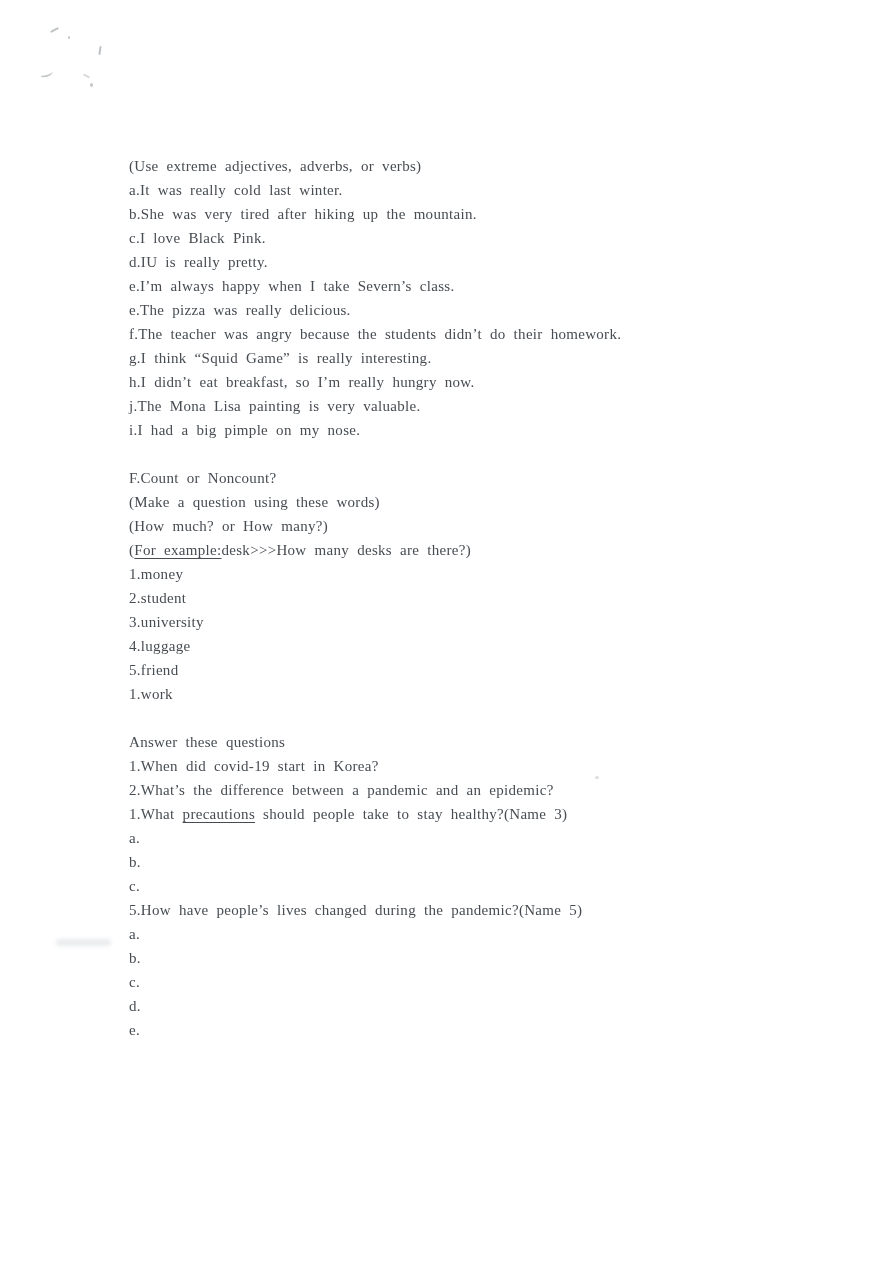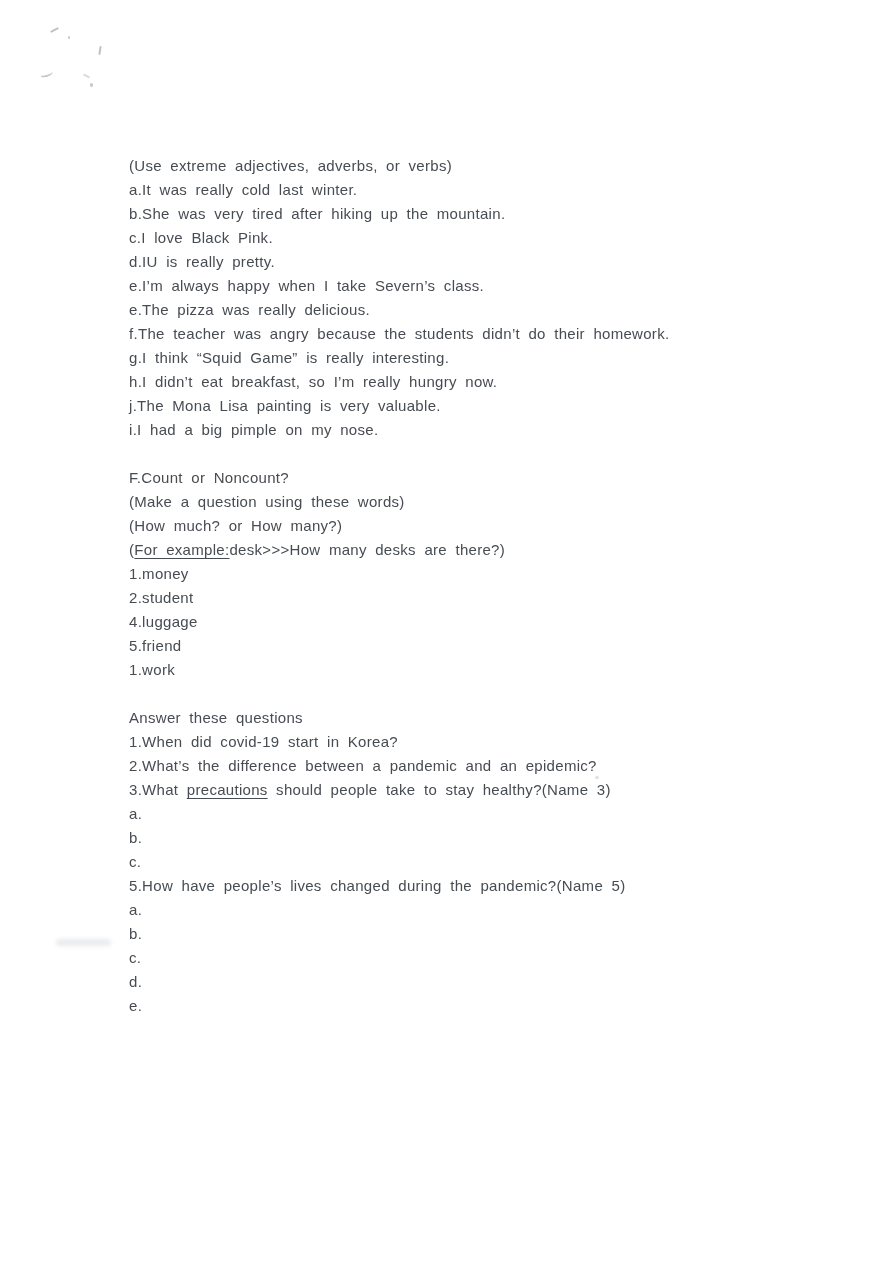--- a/index.html
+++ b/index.html
@@ -17,21 +17,21 @@
   .content {
     position:absolute;
     left:129px; top:154px;
     width:740px;
     color:#474c52;
     font-size:15px;
     line-height:24px;
     letter-spacing:0.3px;
     word-spacing:4px;
   }
-  p.line { margin:0; }
+  p.line { margin:0;font-family:Liberation Serif, serif; }
   .gap { height:24px; }
   .u {
     text-decoration:underline;
     text-decoration-thickness:1px;
     text-underline-offset:3px;
     text-align:center;
   }
   
   .artifact { position:absolute; pointer-events:none; }
   .a1 { left:50px; top:29px; width:9px; height:2px; background:#8a9096; opacity:.55; transform:rotate(-28deg); border-radius:2px; }
@@ -76,32 +76,33 @@
 
     <div class="gap"></div>
 
     <div>
       <p class="line">F.Count or Noncount?</p>
       <p class="line">(Make a question using these words)</p>
       <p class="line">(How much? or How many?)</p>
       <p class="line"><span>(</span><span class="u">For example:</span><span>desk&gt;&gt;&gt;How many desks are there?)</span></p>
       <p class="line">1.money</p>
       <p class="line">2.student</p>
+      <p class="line">3.university</p>
       <p class="line">4.luggage</p>
       <p class="line">5.friend</p>
       <p class="line">1.work</p>
     </div>
 
     <div class="gap"></div>
 
     <div>
       <p class="line">Answer these questions</p>
       <p class="line">1.When did covid-19 start in Korea?</p>
       <p class="line">2.What’s the difference between a pandemic and an epidemic?</p>
-      <p class="line"><span>3.What </span><span class="u">precautions</span><span> should people take to stay healthy?(Name 3)</span></p>
+      <p class="line"><span>1.What </span><span class="u">precautions</span><span> should people take to stay healthy?(Name 3)</span></p>
       <p class="line">a.</p>
       <p class="line">b.</p>
       <p class="line">c.</p>
       <p class="line">5.How have people’s lives changed during the pandemic?(Name 5)</p>
       <p class="line">a.</p>
       <p class="line">b.</p>
       <p class="line">c.</p>
       <p class="line">d.</p>
       <p class="line">e.</p>
     </div>

